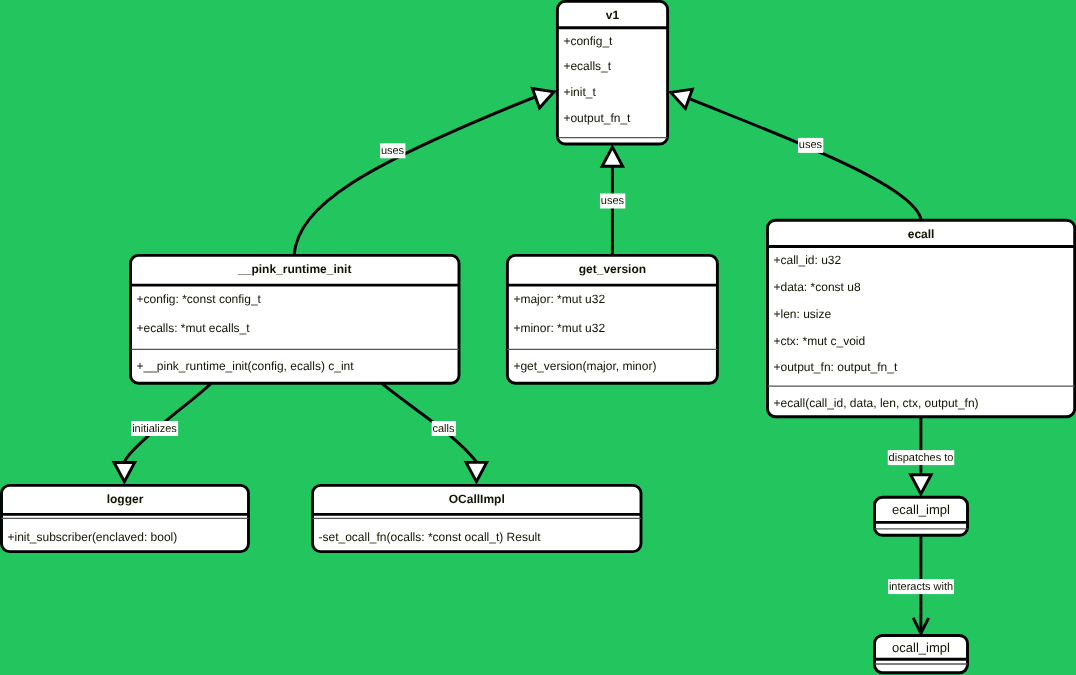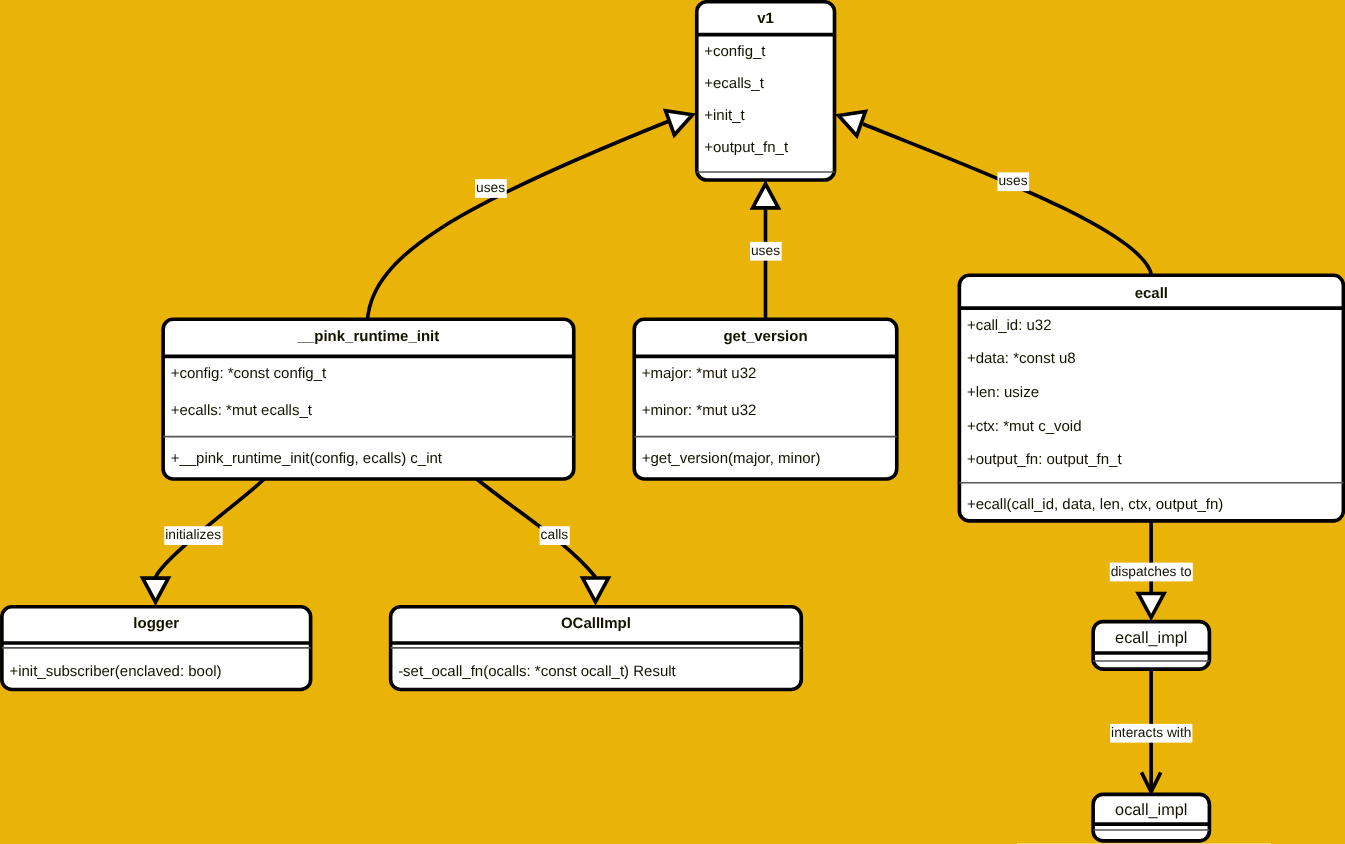--- a/index.html
+++ b/index.html
@@ -1,18 +1,18 @@
 <!DOCTYPE html>
 <html><head>
 <meta charset="utf-8">
 <title>Class Diagram</title>
 <style>
   html,body{margin:0;padding:0;background:#ffffff;-webkit-font-smoothing:antialiased;
     text-rendering:geometricPrecision;}
-  #stage{position:relative;width:1076px;height:675px;overflow:hidden;background:#eab308;
+  #stage{position:relative;width:1076px;height:675px;overflow:hidden;background:#22c55e;
     font-family:"Liberation Sans",sans-serif;}
   svg.diagram{position:absolute;left:0;top:0;width:1076px;height:675px;display:block;}
   .cls-box{fill:#ffffff;stroke:#000000;stroke-width:2.9;}
   .sep-major{stroke:#000000;stroke-width:2.9;}
   .sep-minor{stroke:#555555;stroke-width:1.3;}
   .edge{fill:none;stroke:#000000;stroke-width:2.9;stroke-linecap:butt;}
   .arrow-hollow{fill:#ffffff;stroke:#000000;stroke-width:2.9;stroke-linejoin:miter;}
   .arrow-open{fill:none;stroke:#000000;stroke-width:2.9;stroke-linecap:butt;stroke-linejoin:miter;}
   text{fill:#1a1a1a;}
   .t-title{font-family:"Liberation Sans",sans-serif;font-size:12px;font-weight:bold;text-anchor:middle;fill:#131300;}

